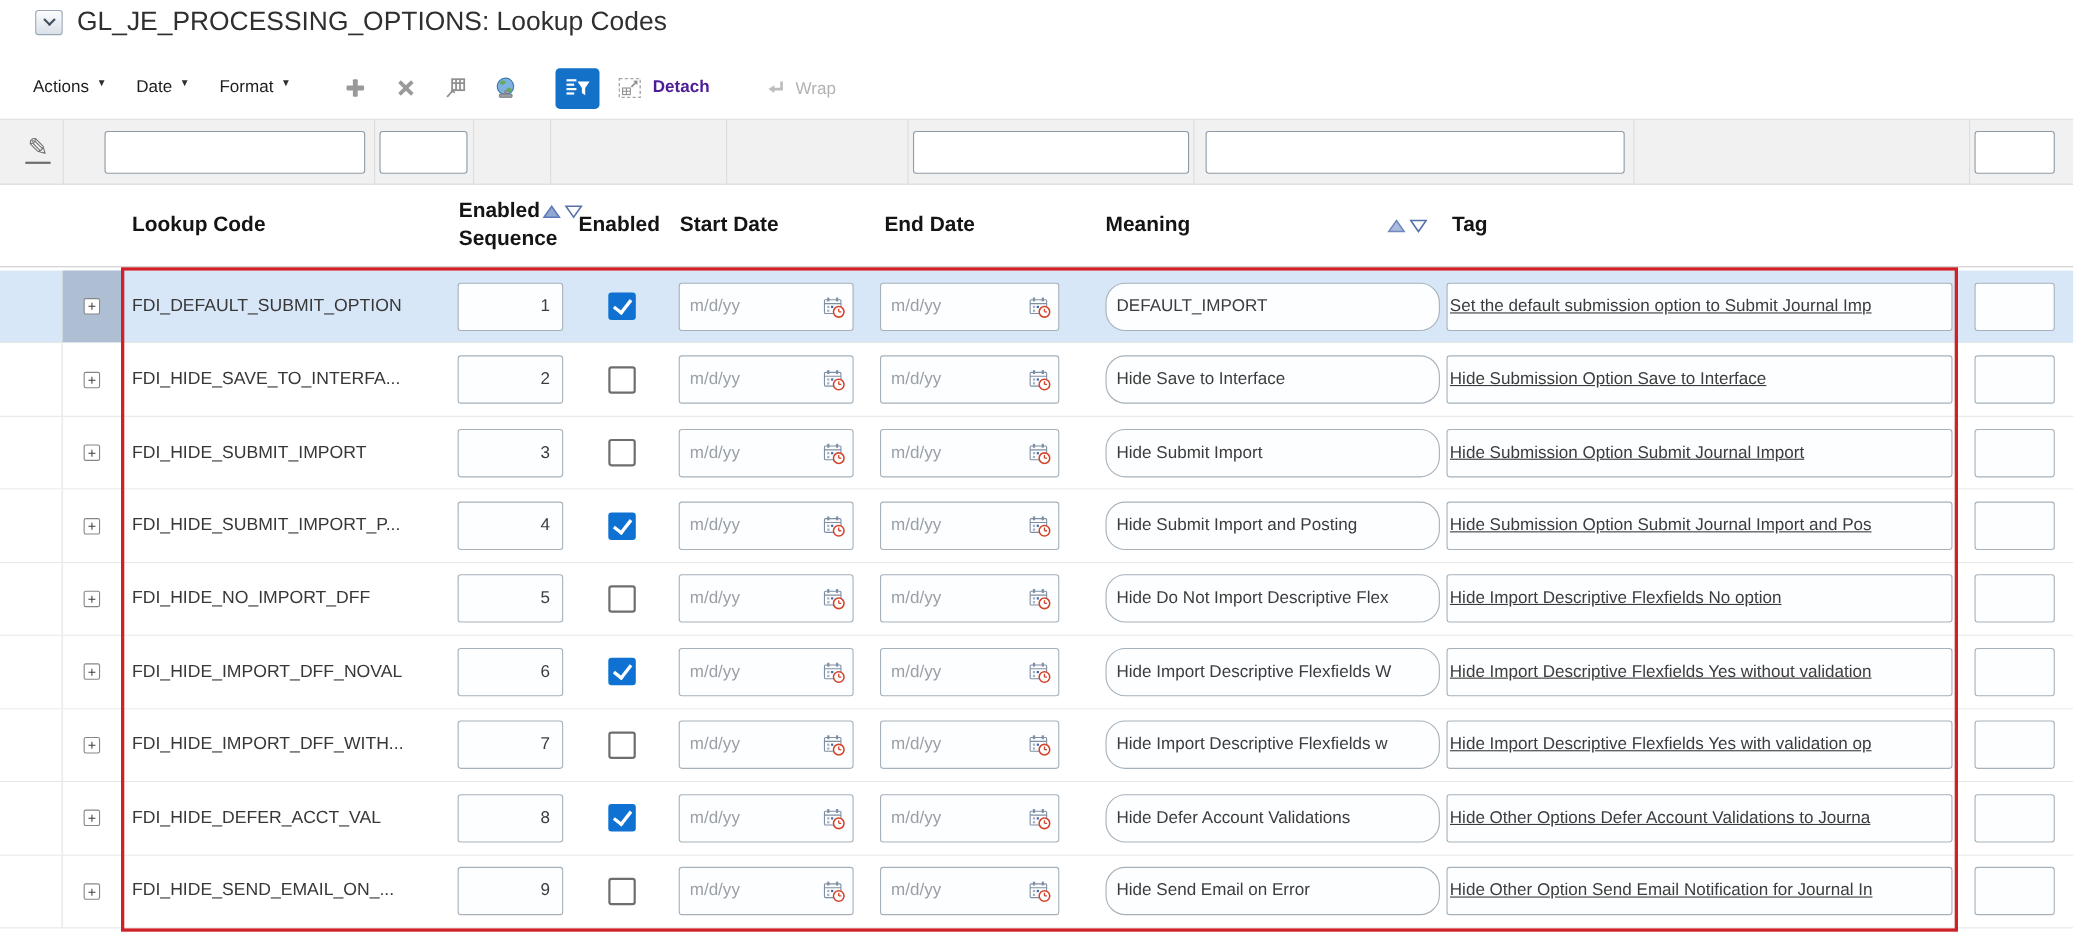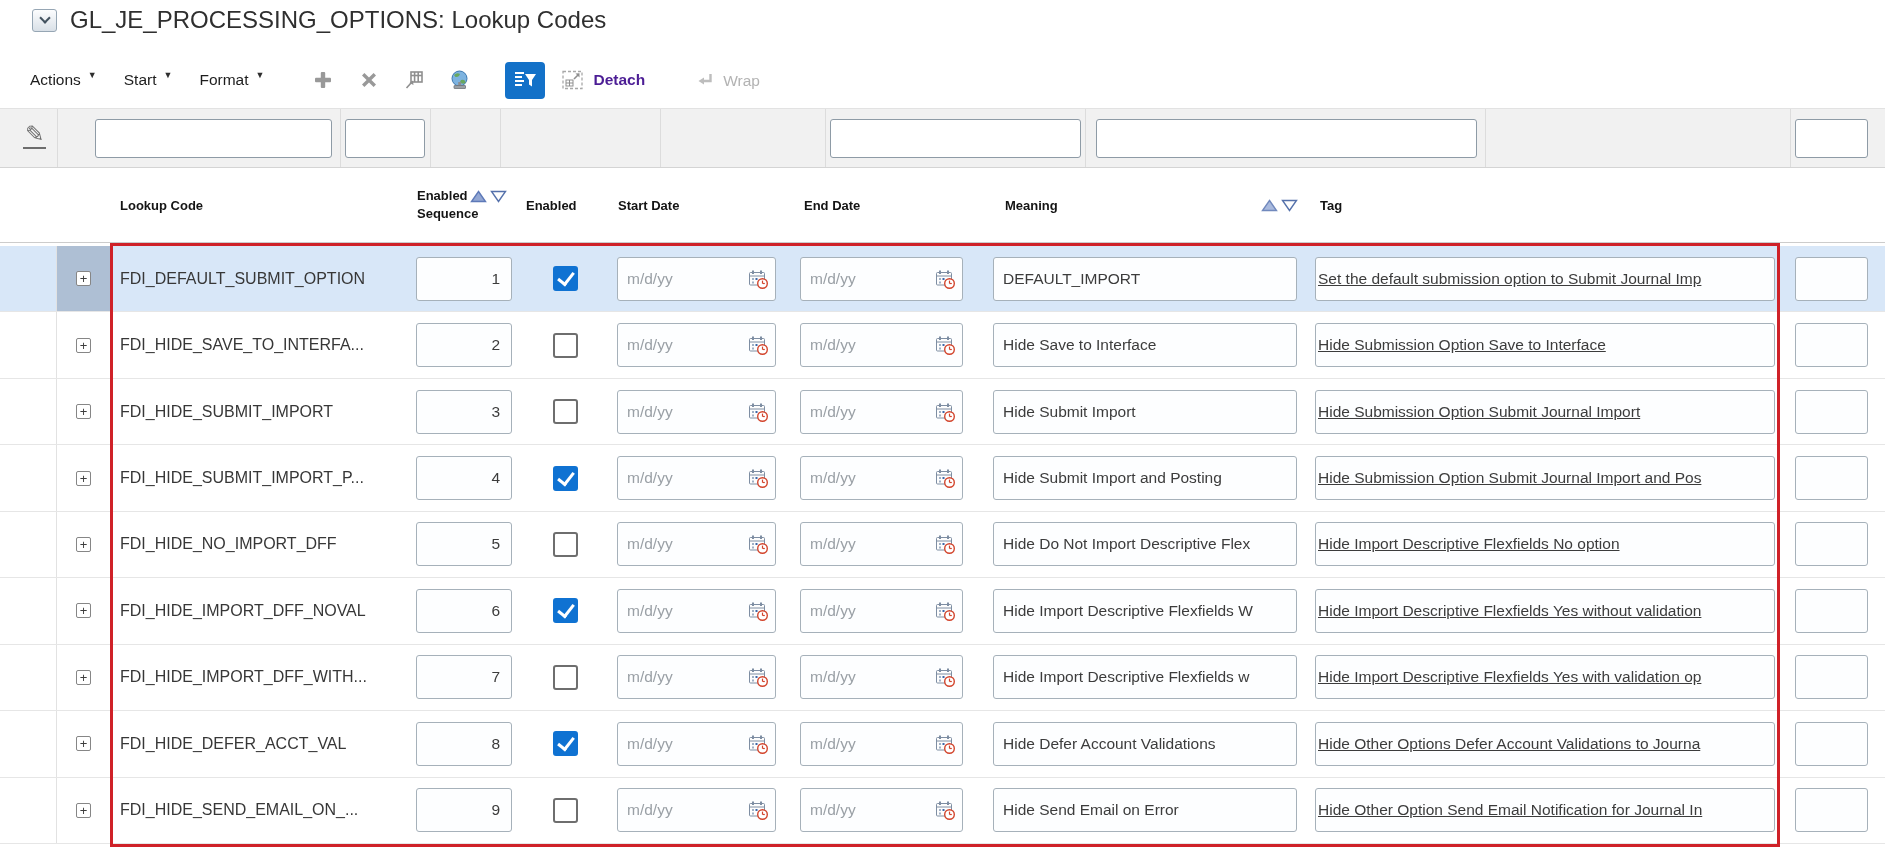--- a/index.html
+++ b/index.html
@@ -53,21 +53,21 @@
   .c-enabled{ width:90px; }
   .c-sdate  { width:180px; }
   .c-edate  { width:185px; }
   .c-meaning{ width:335px; }
   .c-desc   { width:480px; }
   .c-tag    { width:95px; }
 
   
   .header-row { position:absolute; top:168px; left:0; width:1885px; height:75px; background:#fff;
     border-bottom:1px solid #cccccc; display:flex; align-items:center;
-    font-weight:bold; font-size:13px; color:#141414; }
+    font-weight:bold; font-size:19px; color:#141414; }
   .header-row .c-lookup { padding-left:10px; }
   .hdr-two { padding-left:5px; line-height:1.35; }
   .hdr-two .l1 { display:flex; align-items:center; gap:2px; white-space:nowrap; }
   .header-row .c-enabled { padding-left:6px; }
   .header-row .c-sdate { padding-left:8px; }
   .header-row .c-edate { padding-left:14px; }
   .header-row .c-meaning { display:flex; align-items:center; justify-content:space-between;
     padding-left:30px; padding-right:12px; }
   .header-row .c-desc { padding-left:7px; }
   .header-row .c-tag { padding-left:10px; }
@@ -79,21 +79,21 @@
   .data-row.selected { background:#d8e7f8; }
   .data-row .c-gutter { height:100%; border-right:1px solid #e2e2e2; }
   .data-row .c-expand { height:100%; display:flex; align-items:center; justify-content:center; }
   .data-row.selected .c-expand { background:#aebfd4; }
   .expand-box { width:15px; height:15px; border:1px solid #868686; border-radius:2px; background:#fff;
     color:#3d3d3d; font-size:13px; line-height:13px; text-align:center; }
   .data-row .c-lookup { padding-left:10px; font-size:16px; color:#373737; white-space:nowrap; overflow:hidden; }
   .cell-input { height:44px; border:1px solid #a6b1ba; border-radius:3px; background:#fdfeff;
     font-size:15.5px; color:#3c3c3c; font-family:inherit; white-space:nowrap; overflow:hidden; }
   .seq-input { width:96px; margin-left:4px; text-align:right; padding-right:11px; }
-  .meaning-input { width:304px; margin-left:18px; padding-left:9px; }
+  .meaning-input { width:304px; margin-left:30px; padding-left:9px;border-radius:18px; }
   .desc-input { width:460px; margin-left:5px; padding-left:2px;text-decoration:underline; }
   .tag-input { width:73px; margin-left:5px; padding-left:6px; }
   .data-row .c-enabled { display:flex; align-items:center; padding-left:33px; }
   .checkbox { position:relative; width:25px; height:25px; border:2px solid #6e6e6e; border-radius:3px; background:#fff; }
   .checkbox.checked { background:#0f72d2; border-color:#0f72d2; }
   .checkbox.checked::after { content:""; position:absolute; left:6px; top:1px; width:7px; height:13px;
     border-right:3px solid #fff; border-bottom:3px solid #fff; transform:rotate(38deg); }
   .date-box { height:44px; border:1px solid #a6b1ba; border-radius:3px; background:#fdfeff;
     display:flex; align-items:center; justify-content:space-between; padding:0 6px 0 9px; }
   .c-sdate .date-box { width:159px; margin-left:7px; }
@@ -115,21 +115,21 @@
     </div>
     <div class="page-title">GL_JE_PROCESSING_OPTIONS: Lookup Codes</div>
   </div>
 
   <div class="toolbar">
     <div class="menu">
       <span>Actions</span>
       <span class="caret">▼</span>
     </div>
     <div class="menu">
-      <span>Start</span>
+      <span>Date</span>
       <span class="caret">▼</span>
     </div>
     <div class="menu">
       <span>Format</span>
       <span class="caret">▼</span>
     </div>
 
     <div class="icon-btn ib-add">
       <svg width="22" height="22" viewBox="0 0 22 22" fill="#999999">
           <rect x="8.8" y="3" width="4.4" height="16" rx="1"></rect>

